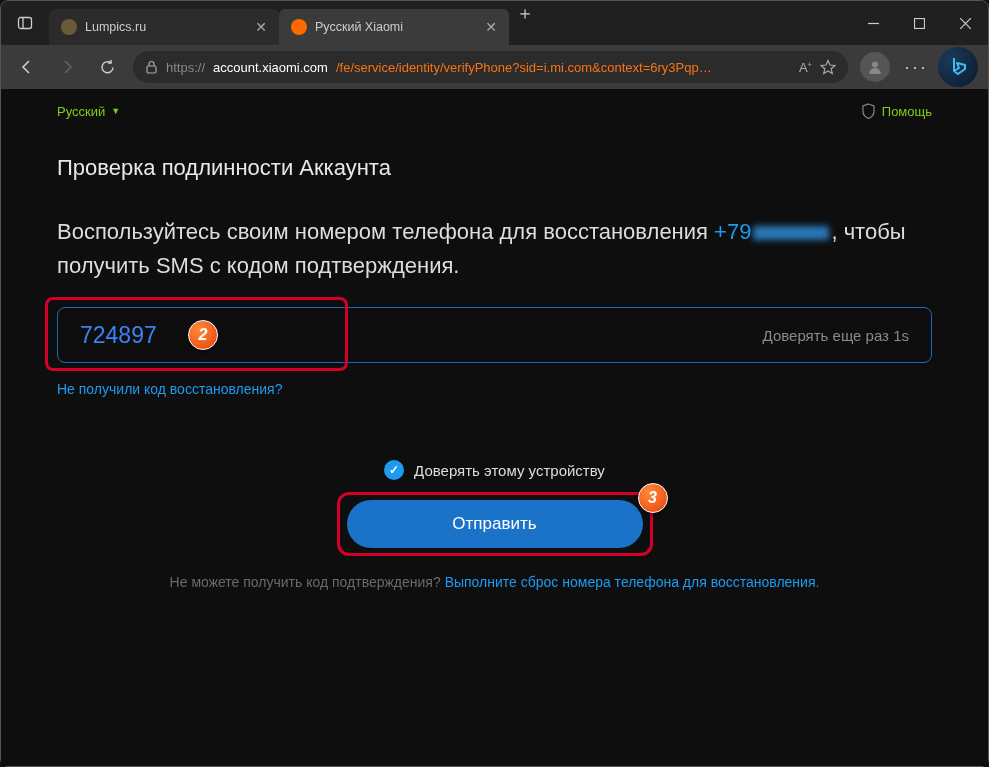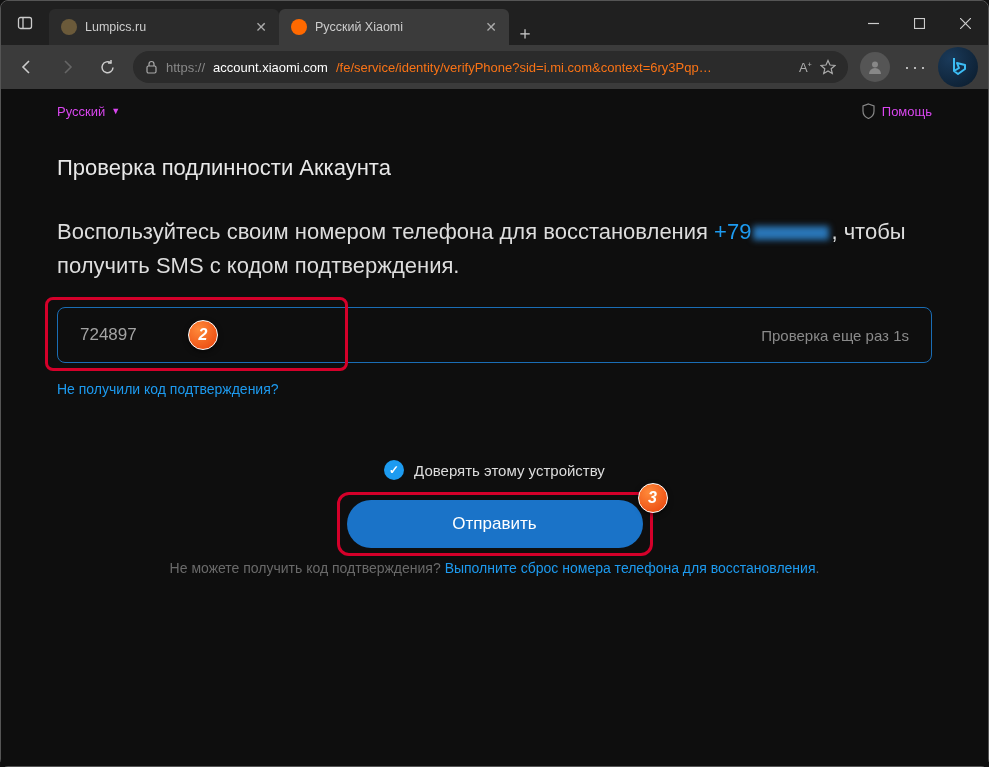--- a/index.html
+++ b/index.html
@@ -2,21 +2,21 @@
 <html><head>
 <meta charset="utf-8">
 <style>
 * { margin:0; padding:0; box-sizing:border-box; font-family:"Segoe UI",Arial,sans-serif; }
 body { width:989px; height:767px; background:#111; overflow:hidden; }
 .window { width:989px; height:767px; background:#1a1a1a; border:1px solid #555; border-radius:8px; display:flex; flex-direction:column; }
 
 
 .titlebar { height:44px; display:flex; align-items:stretch; background:#202020; border-radius:8px 8px 0 0; }
 .tab-view-icon { width:48px; display:flex; align-items:center; justify-content:center; color:#ccc; }
-.tabs { display:flex; align-items:flex-end; flex:1; }
+.tabs { display:flex; align-items:flex-start; flex:1; }
 .tab { height:36px; margin-top:8px; padding:0 12px; display:flex; align-items:center; gap:8px; min-width:230px; max-width:240px; color:#ccc; font-size:12.5px; cursor:pointer; }
 .tab.inactive { background:#2b2b2b; border-radius:6px 6px 0 0; }
 .tab.active { background:#3b3b3b; border-radius:6px 6px 0 0; }
 .tab-favicon { width:16px; height:16px; border-radius:50%; display:inline-block; }
 .tab-title { flex:1; white-space:nowrap; overflow:hidden; text-overflow:ellipsis; }
 .tab-close { color:#aaa; font-size:14px; }
 .newtab { width:32px; display:flex; align-items:center; justify-content:center; color:#ccc; font-size:18px; }
 .winbtns { display:flex; }
 .winbtn { width:46px; display:flex; align-items:center; justify-content:center; color:#ccc; }
 
@@ -26,47 +26,47 @@
 .nav-btn.disabled { color:#666; }
 .urlbox { flex:1; height:32px; background:#2b2b2b; border-radius:16px; display:flex; align-items:center; padding:0 12px; gap:8px; color:#bbb; font-size:13px; margin:0 4px; }
 .urlbox .lock { color:#aaa; }
 .urlbox .domain { color:#fff; }
 .urlbox .path { color:#f97316; flex:1; white-space:nowrap; overflow:hidden; text-overflow:ellipsis; }
 .profile-btn { width:30px; height:30px; border-radius:50%; background:#555; display:flex; align-items:center; justify-content:center; margin:0 4px; }
 .bing { width:40px; height:40px; display:flex; align-items:center; justify-content:center; border-radius:50%; background:radial-gradient(circle at 30% 30%,#1a3a5a,#0a1a2a); margin-right:2px; }
 
 
 .content { flex:1; background:#0e0e0e; position:relative; overflow:hidden; }
-.topstrip { display:flex; justify-content:space-between; padding:14px 56px 0; color:#d946ef; font-size:13px; }
+.topstrip { display:flex; justify-content:space-between; padding:14px 56px 0; color:#84cc16; font-size:13px; }
 .lang { display:flex; align-items:center; gap:6px; cursor:pointer; }
 .help { display:flex; align-items:flex-end; gap:6px; cursor:pointer; }
 
 .main { padding:24px 56px 0; }
 h1 { color:#e8e8e8; font-size:22px; font-weight:500; text-align:left; margin:12px 0 34px; }
 .desc { color:#ddd; font-size:22px; line-height:1.55; margin-bottom:24px; }
 .desc .phone { color:#1d9bf0; }
 
 .inputwrap { position:relative; margin-bottom:14px; }
 .codebox { width:100%; height:56px; border:1.5px solid #1a6db5; border-radius:8px; background:transparent; display:flex; align-items:center; padding:0 22px; }
-.codeval { color:#a3a3a3; font-size:17px; flex:1; }
+.codeval { color:#3b82f6; font-size:23px; flex:1; }
 .resend { color:#8a8a8a; font-size:15px; }
 .highlight-box { position:absolute; border:3px solid #d4002a; border-radius:8px; pointer-events:none; }
 .hl-input { top:-10px; left:-12px; width:303px; height:74px; }
 
 .noreceive { color:#1d9bf0; font-size:14px; text-decoration:none; display:inline-block; margin-top:4px; }
 
 .center { text-align:center; margin-top:62px; }
 .trust { display:inline-flex; align-items:center; gap:10px; color:#ddd; font-size:15px; }
 .check { width:20px; height:20px; border-radius:50%; background:#1d9bf0; display:inline-flex; align-items:center; justify-content:center; color:#fff; font-size:12px; font-weight:bold; }
 
 .submitwrap { position:relative; margin-top:20px; display:inline-block; }
 .submit { width:296px; height:48px; border-radius:26px; background:#1a73c8; color:#fff; font-size:17px; border:none; }
 .hl-submit { top:-8px; left:-10px; width:316px; height:64px; border-radius:12px; }
 
-.foot { color:#6a6a6a; font-size:14px; margin-top:12px; }
+.foot { color:#6a6a6a; font-size:14px; margin-top:26px; }
 .foot a { color:#1d9bf0; text-decoration:none; }
 
 
 .badge { position:absolute; width:30px; height:30px; border-radius:50%; background:radial-gradient(circle at 35% 30%,#ff8a3a,#e8400a); border:1.5px solid #fff; display:flex; align-items:center; justify-content:center; color:#fff; font-weight:bold; font-size:16px; font-style:italic; box-shadow:0 2px 5px rgba(0,0,0,0.5); z-index:10; }
 .badge-2 { top:13px; left:131px; }
 .badge-3 { top:-17px; right:-25px; }
 
 svg { display:block; }
 </style>
 </head>
@@ -181,27 +181,27 @@
     <div class="main">
       <h1>Проверка подлинности Аккаунта</h1>
 
       <p class="desc">
         <span>Воспользуйтесь своим номером телефона для восстановления </span><span class="phone">+79</span><span style="display:inline-block;width:76px;height:14px;background:#2a76b8;filter:blur(3px);vertical-align:middle;margin:0 2px"></span><span>, чтобы получить SMS с кодом подтверждения.</span>
       </p>
 
       <div class="inputwrap">
         <div class="codebox">
           <span class="codeval">724897</span>
-          <span class="resend">Проверка еще раз 1s</span>
+          <span class="resend">Доверять еще раз 1s</span>
         </div>
         <div class="highlight-box hl-input"></div>
         <div class="badge badge-2">2</div>
       </div>
 
-      <a href="#" class="noreceive">Не получили код подтверждения?</a>
+      <a href="#" class="noreceive">Не получили код восстановления?</a>
 
       <div class="center">
         <label class="trust">
           <span class="check">✓</span>
           <span>Доверять этому устройству</span>
         </label>
 
         <div class="submitwrap" style="display:block;margin-left:auto;margin-right:auto;width:296px;position:relative">
           <button class="submit">Отправить</button>
           <div class="highlight-box hl-submit"></div>

